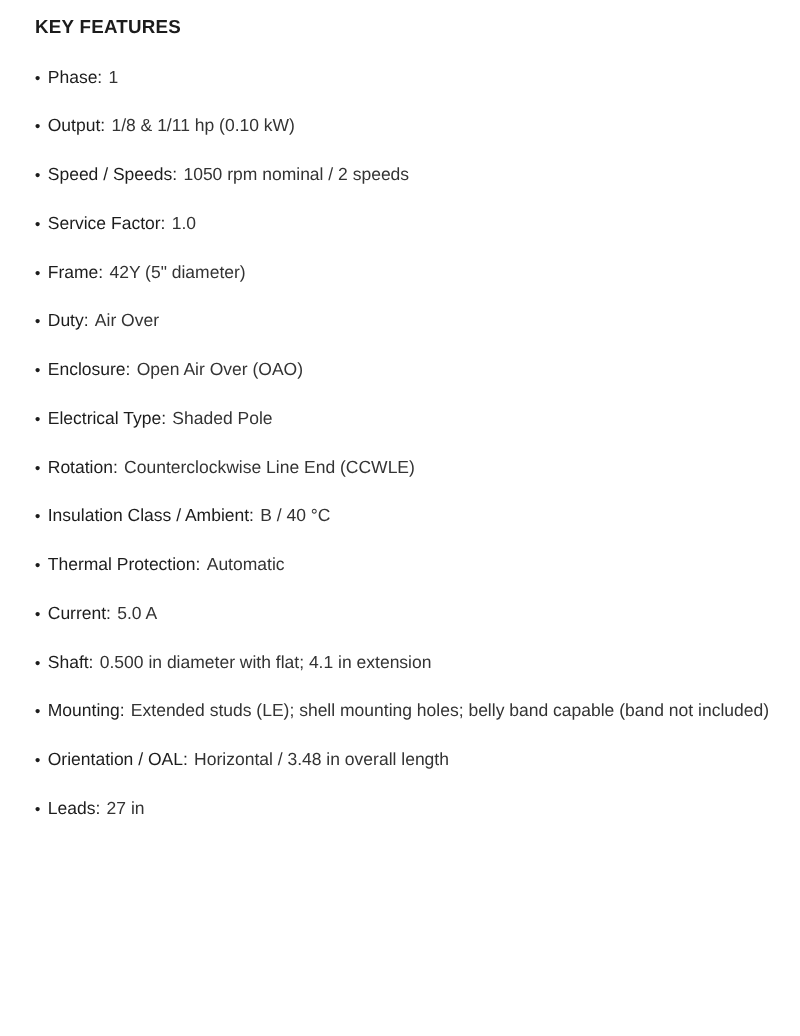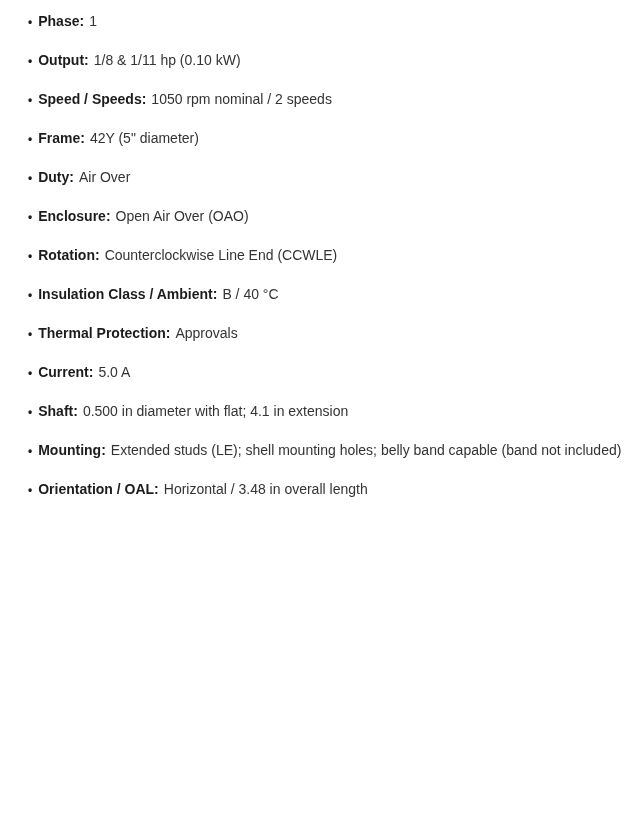--- a/index.html
+++ b/index.html
@@ -41,87 +41,97 @@
   li.feature:last-child { margin-bottom: 0; }
   .bullet {
     display: inline-block;
     color: #1c1c1c;
     margin-right: 6px;
     font-weight: 700;
     font-size: 12px;
     vertical-align: 0.5px;
   }
   .label {
-    font-weight: 700;
+    font-weight: 400;
     color: #1c1c1c;
     margin-right: 5px;
   }
   .value {
     font-weight: 400;
     color: #333333;
   }
 </style>
 </head>
 <body>
 
 <div class="page">
+  <h2 class="section-title">KEY FEATURES</h2>
 
   <ul class="feature-list" id="feature-list">
   <li class="feature">
     <span class="bullet">•</span><span class="label">Phase:</span><span class="value">1</span>
   </li>
 
   <li class="feature">
     <span class="bullet">•</span><span class="label">Output:</span><span class="value">1/8 &amp; 1/11 hp (0.10 kW)</span>
   </li>
 
 
   <li class="feature">
     <span class="bullet">•</span><span class="label">Speed / Speeds:</span><span class="value">1050 rpm nominal / 2 speeds</span>
   </li>
 
+  <li class="feature">
+    <span class="bullet">•</span><span class="label">Service Factor:</span><span class="value">1.0</span>
+  </li>
 
   <li class="feature">
     <span class="bullet">•</span><span class="label">Frame:</span><span class="value">42Y (5" diameter)</span>
   </li>
 
   <li class="feature">
     <span class="bullet">•</span><span class="label">Duty:</span><span class="value">Air Over</span>
   </li>
 
   <li class="feature">
     <span class="bullet">•</span><span class="label">Enclosure:</span><span class="value">Open Air Over (OAO)</span>
   </li>
 
+  <li class="feature">
+    <span class="bullet">•</span><span class="label">Electrical Type:</span><span class="value">Shaded Pole</span>
+  </li>
 
 
   <li class="feature">
     <span class="bullet">•</span><span class="label">Rotation:</span><span class="value">Counterclockwise Line End (CCWLE)</span>
   </li>
 
   <li class="feature">
     <span class="bullet">•</span><span class="label">Insulation Class / Ambient:</span><span class="value">B / 40 °C</span>
   </li>
 
   <li class="feature">
-    <span class="bullet">•</span><span class="label">Thermal Protection:</span><span class="value">Approvals</span>
+    <span class="bullet">•</span><span class="label">Thermal Protection:</span><span class="value">Automatic</span>
   </li>
 
   <li class="feature">
     <span class="bullet">•</span><span class="label">Current:</span><span class="value">5.0 A</span>
   </li>
 
 
   <li class="feature">
     <span class="bullet">•</span><span class="label">Shaft:</span><span class="value">0.500 in diameter with flat; 4.1 in extension</span>
   </li>
 
   <li class="feature">
     <span class="bullet">•</span><span class="label">Mounting:</span><span class="value">Extended studs (LE); shell mounting holes; belly band capable (band not included)</span>
   </li>
 
   <li class="feature">
     <span class="bullet">•</span><span class="label">Orientation / OAL:</span><span class="value">Horizontal / 3.48 in overall length</span>
   </li>
 
+  <li class="feature">
+    <span class="bullet">•</span><span class="label">Leads:</span><span class="value">27 in</span>
+  </li>
 
 </ul>
 </div>
 
 </body></html>

